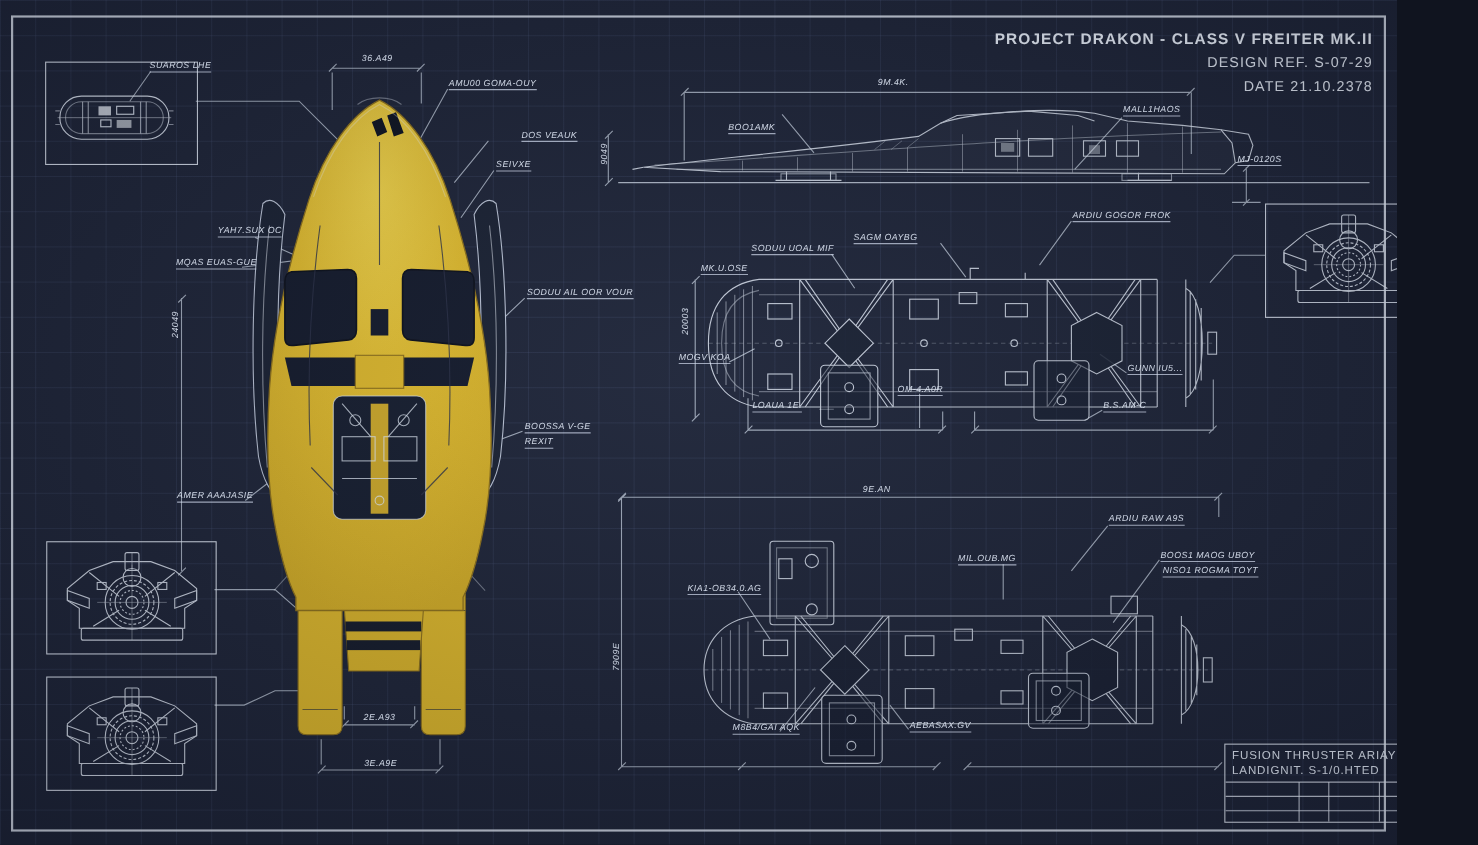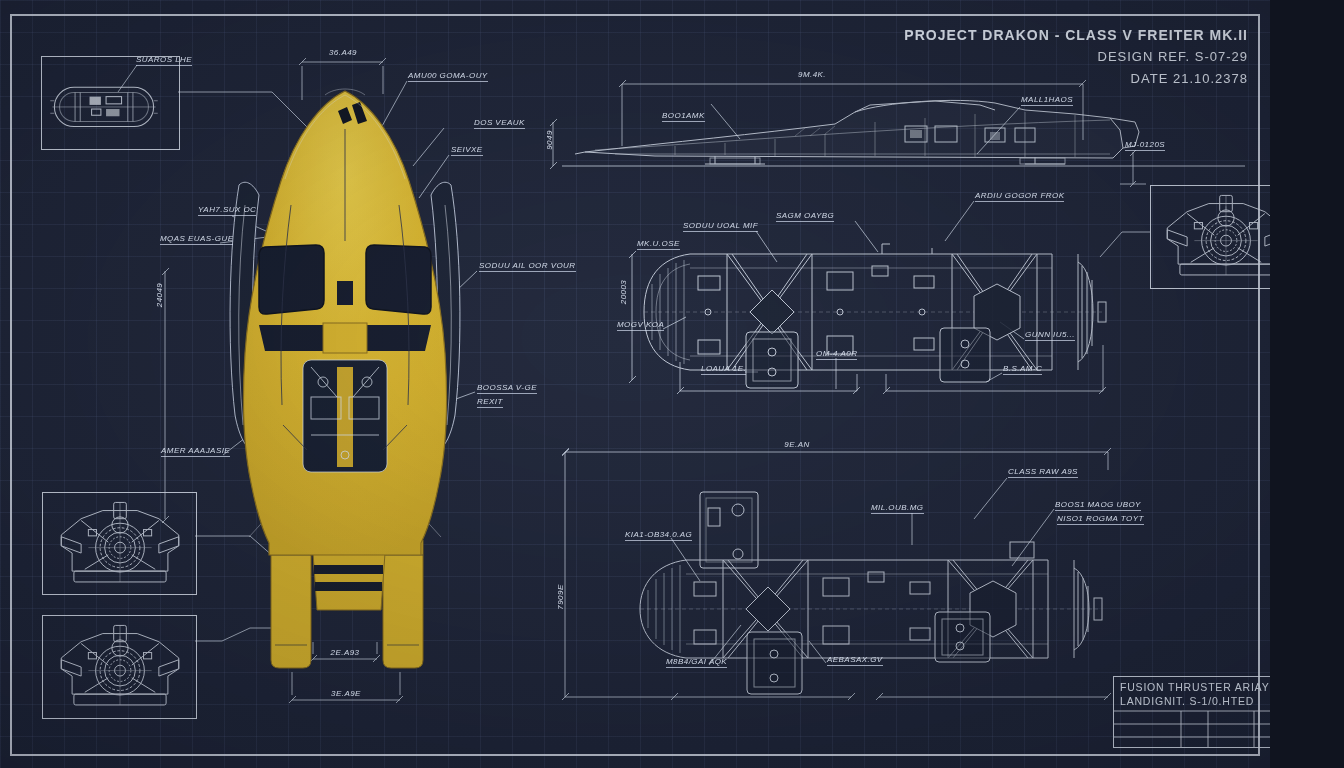--- a/index.html
+++ b/index.html
@@ -339,27 +339,27 @@
       <div class="ann dim rot" style="left: 549px; top: 140px;">9049</div>
       <div class="ann callout" style="left: 662px; top: 111px;">BOO1AMK</div>
       <div class="ann callout" style="left: 1021px; top: 95px;">MALL1HAOS</div>
       <div class="ann callout" style="left: 1125px; top: 140px;">MJ-0120S</div>
       <div class="ann callout" style="left: 625px; top: 239px; margin-left: 12px;">MK.U.OSE</div>
       <div class="ann callout" style="left: 683px; top: 221px;">SODUU UOAL MIF</div>
       <div class="ann callout" style="left: 776px; top: 211px;">SAGM OAYBG</div>
       <div class="ann callout" style="left: 975px; top: 191px;">ARDIU GOGOR FROK</div>
       <div class="ann dim rot" style="left: 623px; top: 292px;">20003</div>
       <div class="ann callout" style="left: 617px; top: 320px; text-align: center;">MOGV KOA</div>
-      <div class="ann callout" style="left: 701px; top: 364px;">LOAUA 1E.</div>
+      <div class="ann callout" style="left: 684px; top: 364px;">LOAUA 1E.</div>
       <div class="ann callout" style="left: 816px; top: 349px;">OM-4.A0R</div>
       <div class="ann callout" style="left: 1025px; top: 330px;">GUNN IU5...</div>
       <div class="ann callout" style="left: 1003px; top: 364px;">B.S.AM-C</div>
       <div class="ann dim ctr" style="left: 797px; top: 440px;">9E.AN</div>
       <div class="ann dim rot" style="left: 560px; top: 597px;">7909E</div>
-      <div class="ann callout" style="left: 1008px; top: 467px;">CLASS RAW A9S</div>
+      <div class="ann callout" style="left: 1008px; top: 467px;">ARDIU RAW A9S</div>
       <div class="ann callout" style="left: 871px; top: 503px;">MIL.OUB.MG</div>
       <div class="ann callout" style="left: 1055px; top: 500px;">BOOS1 MAOG UBOY</div>
       <div class="ann callout" style="left: 1057px; top: 514px;">NISO1 ROGMA TOYT</div>
       <div class="ann callout" style="left: 625px; top: 530px;">KIA1-OB34.0.AG</div>
       <div class="ann callout" style="left: 666px; top: 657px;">M8B4/GAI AQK</div>
       <div class="ann callout" style="left: 827px; top: 655px; text-align: center;">AEBASAX.GV</div>
       <div class="ann callout" style="left: 136px; top: 55px;">SUAROS LHE</div>
     </div>
 
   <div class="vignette"></div>

